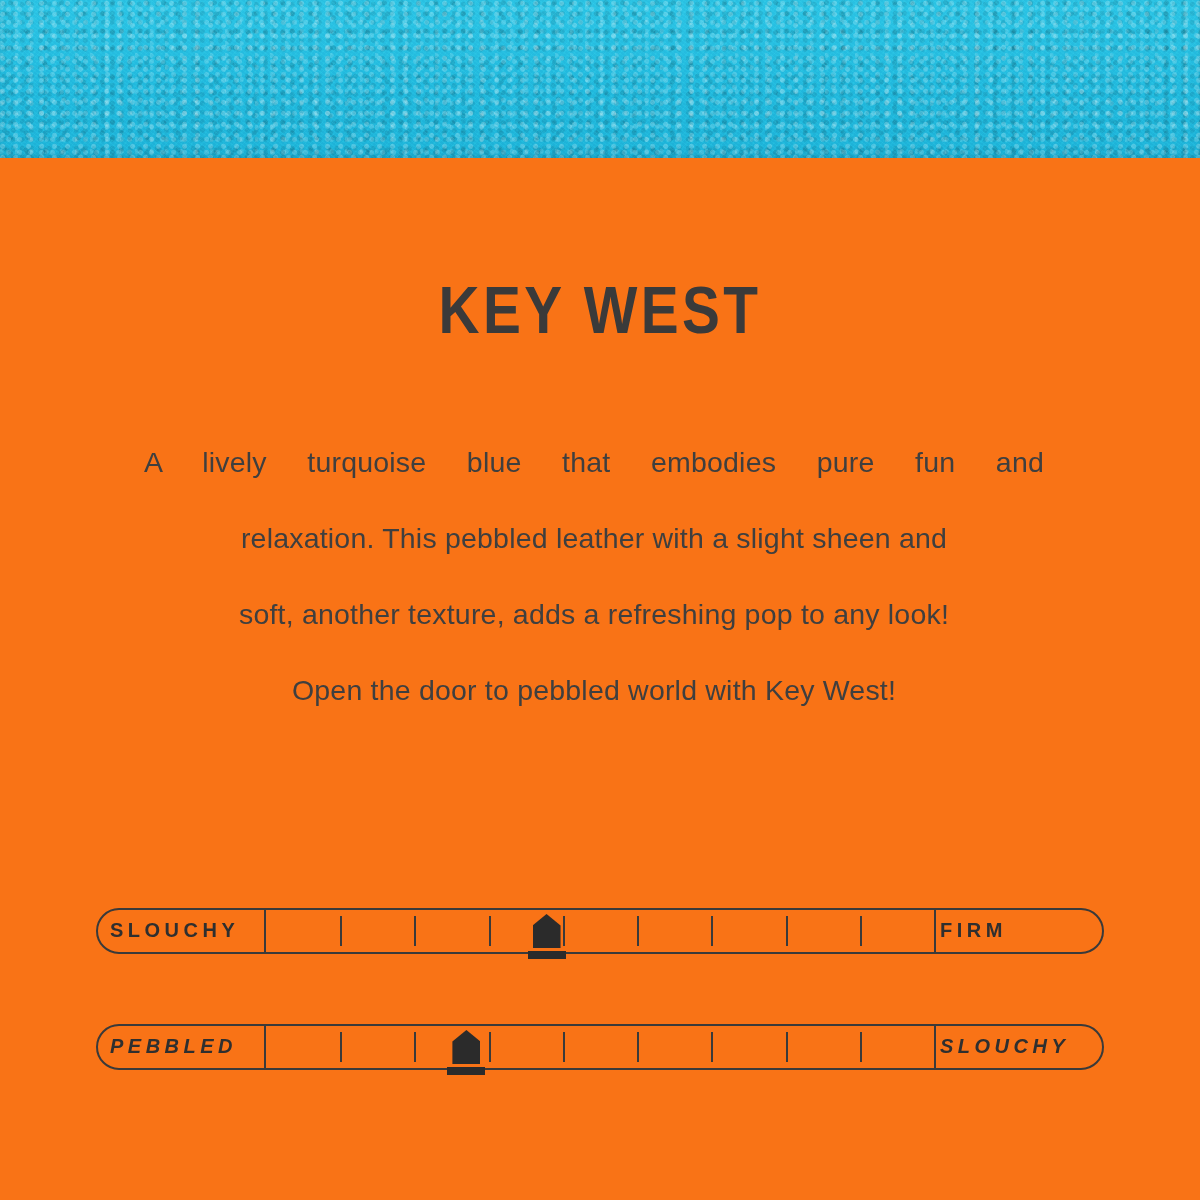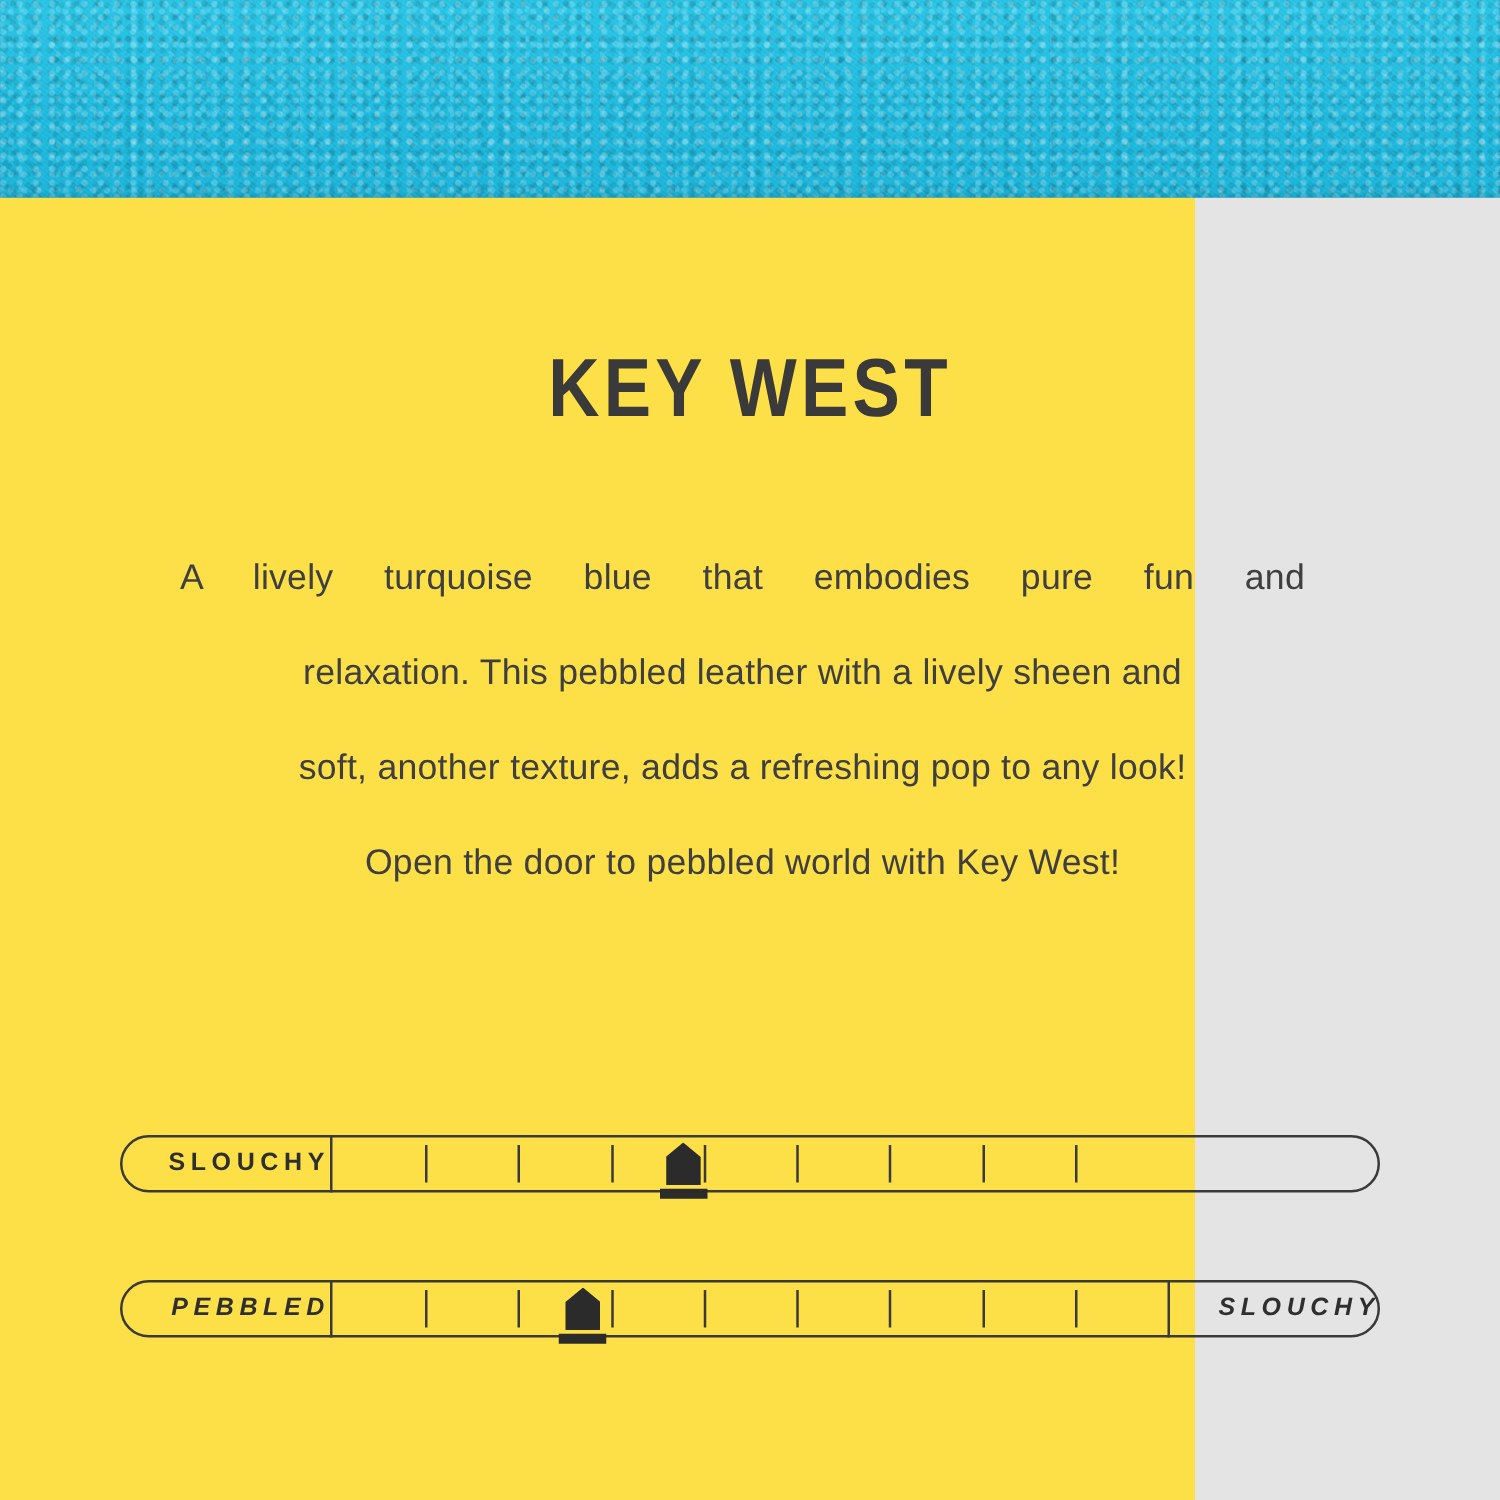--- a/index.html
+++ b/index.html
@@ -9,23 +9,23 @@
   body {
     width: 1200px;
     height: 1200px;
     background: #e4e4e4;
     font-family: "Liberation Sans", sans-serif;
     overflow: hidden;
   }
 
   .card {
     position: relative;
-    width: 956px;
+    width: 1200px;
     height: 1200px;
-    background: #fde047;
+    background: #f97316;
   }
 
   
   .swatch {
     position: absolute;
     top: 0;
     left: 0;
     width: 1200px;
     height: 158px;
     background-color: #27c0e2;
@@ -107,21 +107,21 @@
   }
   .slider-label {
     position: absolute;
     top: 0;
     height: 46px;
     line-height: 44px;
     font-size: 20px;
     font-weight: 700;
     letter-spacing: 4.5px;
     color: #2f2f2f;
-    text-align: right;
+    text-align: left;
     box-sizing: border-box;
   }
   .slider-label.left {
     left: 0;
     width: 170px;
     border-right: 2px solid #3a3a3a;
     padding-left: 14px;
   }
   .slider-label.right {
     right: 0;
@@ -174,28 +174,29 @@
 <div class="card">
 
   <div class="swatch">
     <div class="swatch-grain"></div>
   </div>
 
   <div class="title">KEY WEST</div>
 
   <div class="desc">
     <span class="line justify">A lively turquoise blue that embodies pure fun and</span>
-    <span class="line">relaxation. This pebbled leather with a lively sheen and</span>
+    <span class="line">relaxation. This pebbled leather with a slight sheen and</span>
     <span class="line">soft, another texture, adds a refreshing pop to any look!</span>
     <span class="line">Open the door to pebbled world with Key West!</span>
   </div>
 
   <div class="slider" id="slider-slouchy-firm">
     <div class="slider-track"></div>
     <div class="slider-label left">SLOUCHY</div>
+    <div class="slider-label right">FIRM</div>
     <div class="ticks">
         <div class="tick" style="left: 11.1111%;"></div>
         <div class="tick" style="left: 22.2222%;"></div>
         <div class="tick" style="left: 33.3333%;"></div>
         <div class="tick" style="left: 44.4444%;"></div>
         <div class="tick" style="left: 55.5556%;"></div>
         <div class="tick" style="left: 66.6667%;"></div>
         <div class="tick" style="left: 77.7778%;"></div>
         <div class="tick" style="left: 88.8889%;"></div>
       </div>

